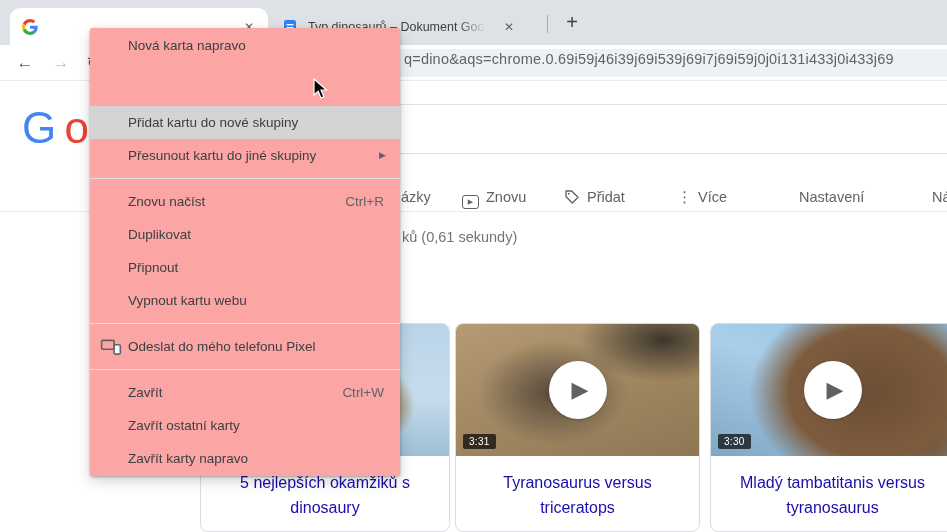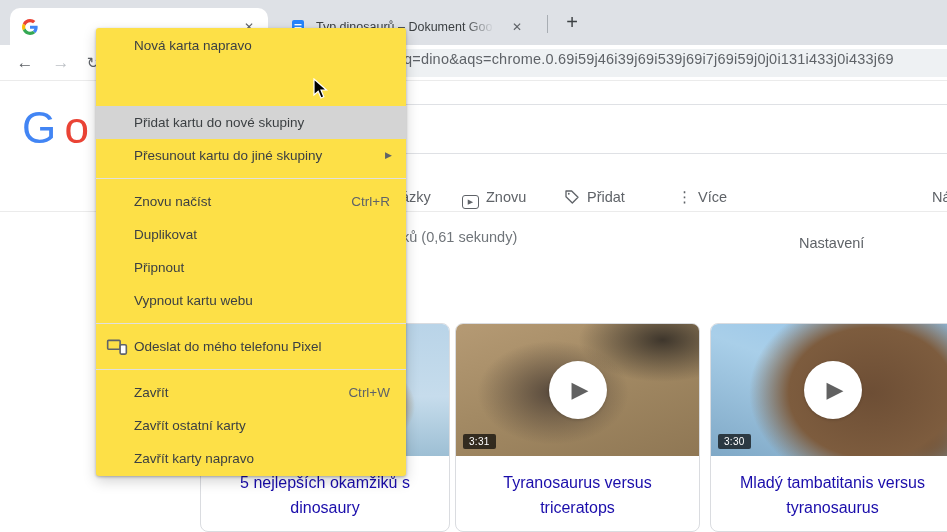--- a/index.html
+++ b/index.html
@@ -4,21 +4,21 @@
 <style>
   * { margin:0; padding:0; box-sizing:border-box; }
   html,body { width:947px; height:532px; overflow:hidden; background:#fff;
     font-family:"Liberation Sans", sans-serif; }
   .screen { position:relative; width:947px; height:532px; overflow:hidden; }
 
   
   .tabstrip { position:absolute; left:0; top:0; width:947px; height:45px; background:#dee1e6; }
   .tab { position:absolute; top:8px; height:37px; display:flex; align-items:center; padding:0 10px 0 12px; }
   .tab.active { left:10px; width:258px; background:#fff; border-radius:10px 10px 0 0; }
-  .tab.inactive { left:278px; width:258px; }
+  .tab.inactive { left:270px; width:258px; }
   .favicon { width:16px; height:16px; flex:0 0 16px; margin-right:10px; }
   .tab-title { font-size:12.5px; color:#3c4043; white-space:nowrap; overflow:hidden; width:182px;
     -webkit-mask-image:linear-gradient(90deg,#000 82%,transparent 98%);
     mask-image:linear-gradient(90deg,#000 82%,transparent 98%); }
   .tab-close { margin-left:auto; font-size:12px; color:#5f6368; width:18px; height:18px;
     line-height:18px; text-align:center; cursor:pointer; }
   .tab-sep { position:absolute; left:547px; top:15px; width:1px; height:18px; background:#a8adb3; }
   .newtab { position:absolute; left:558px; top:9px; width:28px; height:28px; text-align:center;
     line-height:27px; font-size:20px; color:#3c4043; border-radius:50%; }
 
@@ -74,21 +74,21 @@
   .playbtn { position:absolute; left:50%; top:50%; width:58px; height:58px; margin:-29px 0 0 -29px;
     background:#fff; border-radius:50%; text-align:center; line-height:58px; font-size:22px;
     color:#616161; box-shadow:0 1px 3px rgba(0,0,0,.18); }
   .playbtn span { padding-left:5px; }
   .duration { position:absolute; left:7px; bottom:7px; background:rgba(0,0,0,.68); color:#fff;
     font-size:10px; padding:2px 6px; border-radius:2px; letter-spacing:.3px; }
   .card-body { padding:14px 16px 0 16px;text-align:center; }
   .vtitle { font-size:16px; line-height:25px; color:#1a0dab; }
 
   
-  .menu { position:absolute; left:96px; top:28px; width:310px; background:#fde047; z-index:50;
+  .menu { position:absolute; left:90px; top:28px; width:310px; background:#fca5a5; z-index:50;
     border-radius:3px; box-shadow:0 1px 3px rgba(0,0,0,.28), 0 5px 14px rgba(0,0,0,.18);
     padding:1px 0; }
   .mi { position:relative; height:33px; line-height:33px; padding-left:38px; font-size:13.5px;
     color:#3c4043; white-space:nowrap; }
   .mi.hl { background:#d4d4d4;margin-top:44px; }
   .mi .shortcut { position:absolute; right:16px; top:0; color:#5f6368; }
   .mi .subarrow { position:absolute; right:14px; top:0; font-size:9px; color:#5f6368; }
   .mi .mi-icon { position:absolute; left:10px; top:9px; }
   .msep { height:1px; background:#e0e0e0; margin:6px 0; }
 
@@ -142,21 +142,21 @@
     <div class="searchbox"></div>
 
     <div class="nav-row">
       <span class="nav-item" style="left:401px;">ázky</span>
       <span class="nav-item" style="left:462px;"><span class="video-box-icon">▶</span><span>Znovu</span></span>
       <span class="nav-item" style="left:564px;"><svg class="tag-icon" width="16" height="16" viewBox="0 0 24 24">
             <path d="M11.5 3 L21 12.5 L12.5 21 L3 11.5 L3 3 Z" fill="none" stroke="#5f6368" stroke-width="2" stroke-linejoin="round"></path>
             <circle cx="7.2" cy="7.2" r="1.4" fill="#5f6368"></circle>
           </svg><span>Přidat</span></span>
       <span class="nav-item" style="left:677px;"><span class="dots-icon">⋮</span><span>Více</span></span>
-      <span class="nav-item" style="left:799px;margin-top:46px;">Nastavení</span>
+      <span class="nav-item" style="left:799px;">Nastavení</span>
       <span class="nav-item" style="left:932px;">Nástroje</span>
     </div>
     <div class="nav-underline"></div>
 
     <div class="stats">ků (0,61 sekundy)</div>
 
     <div class="card c1">
       <div class="thumb t1">
         <div class="playbtn"><span>▶</span></div>
         <span class="duration">17:14</span>

